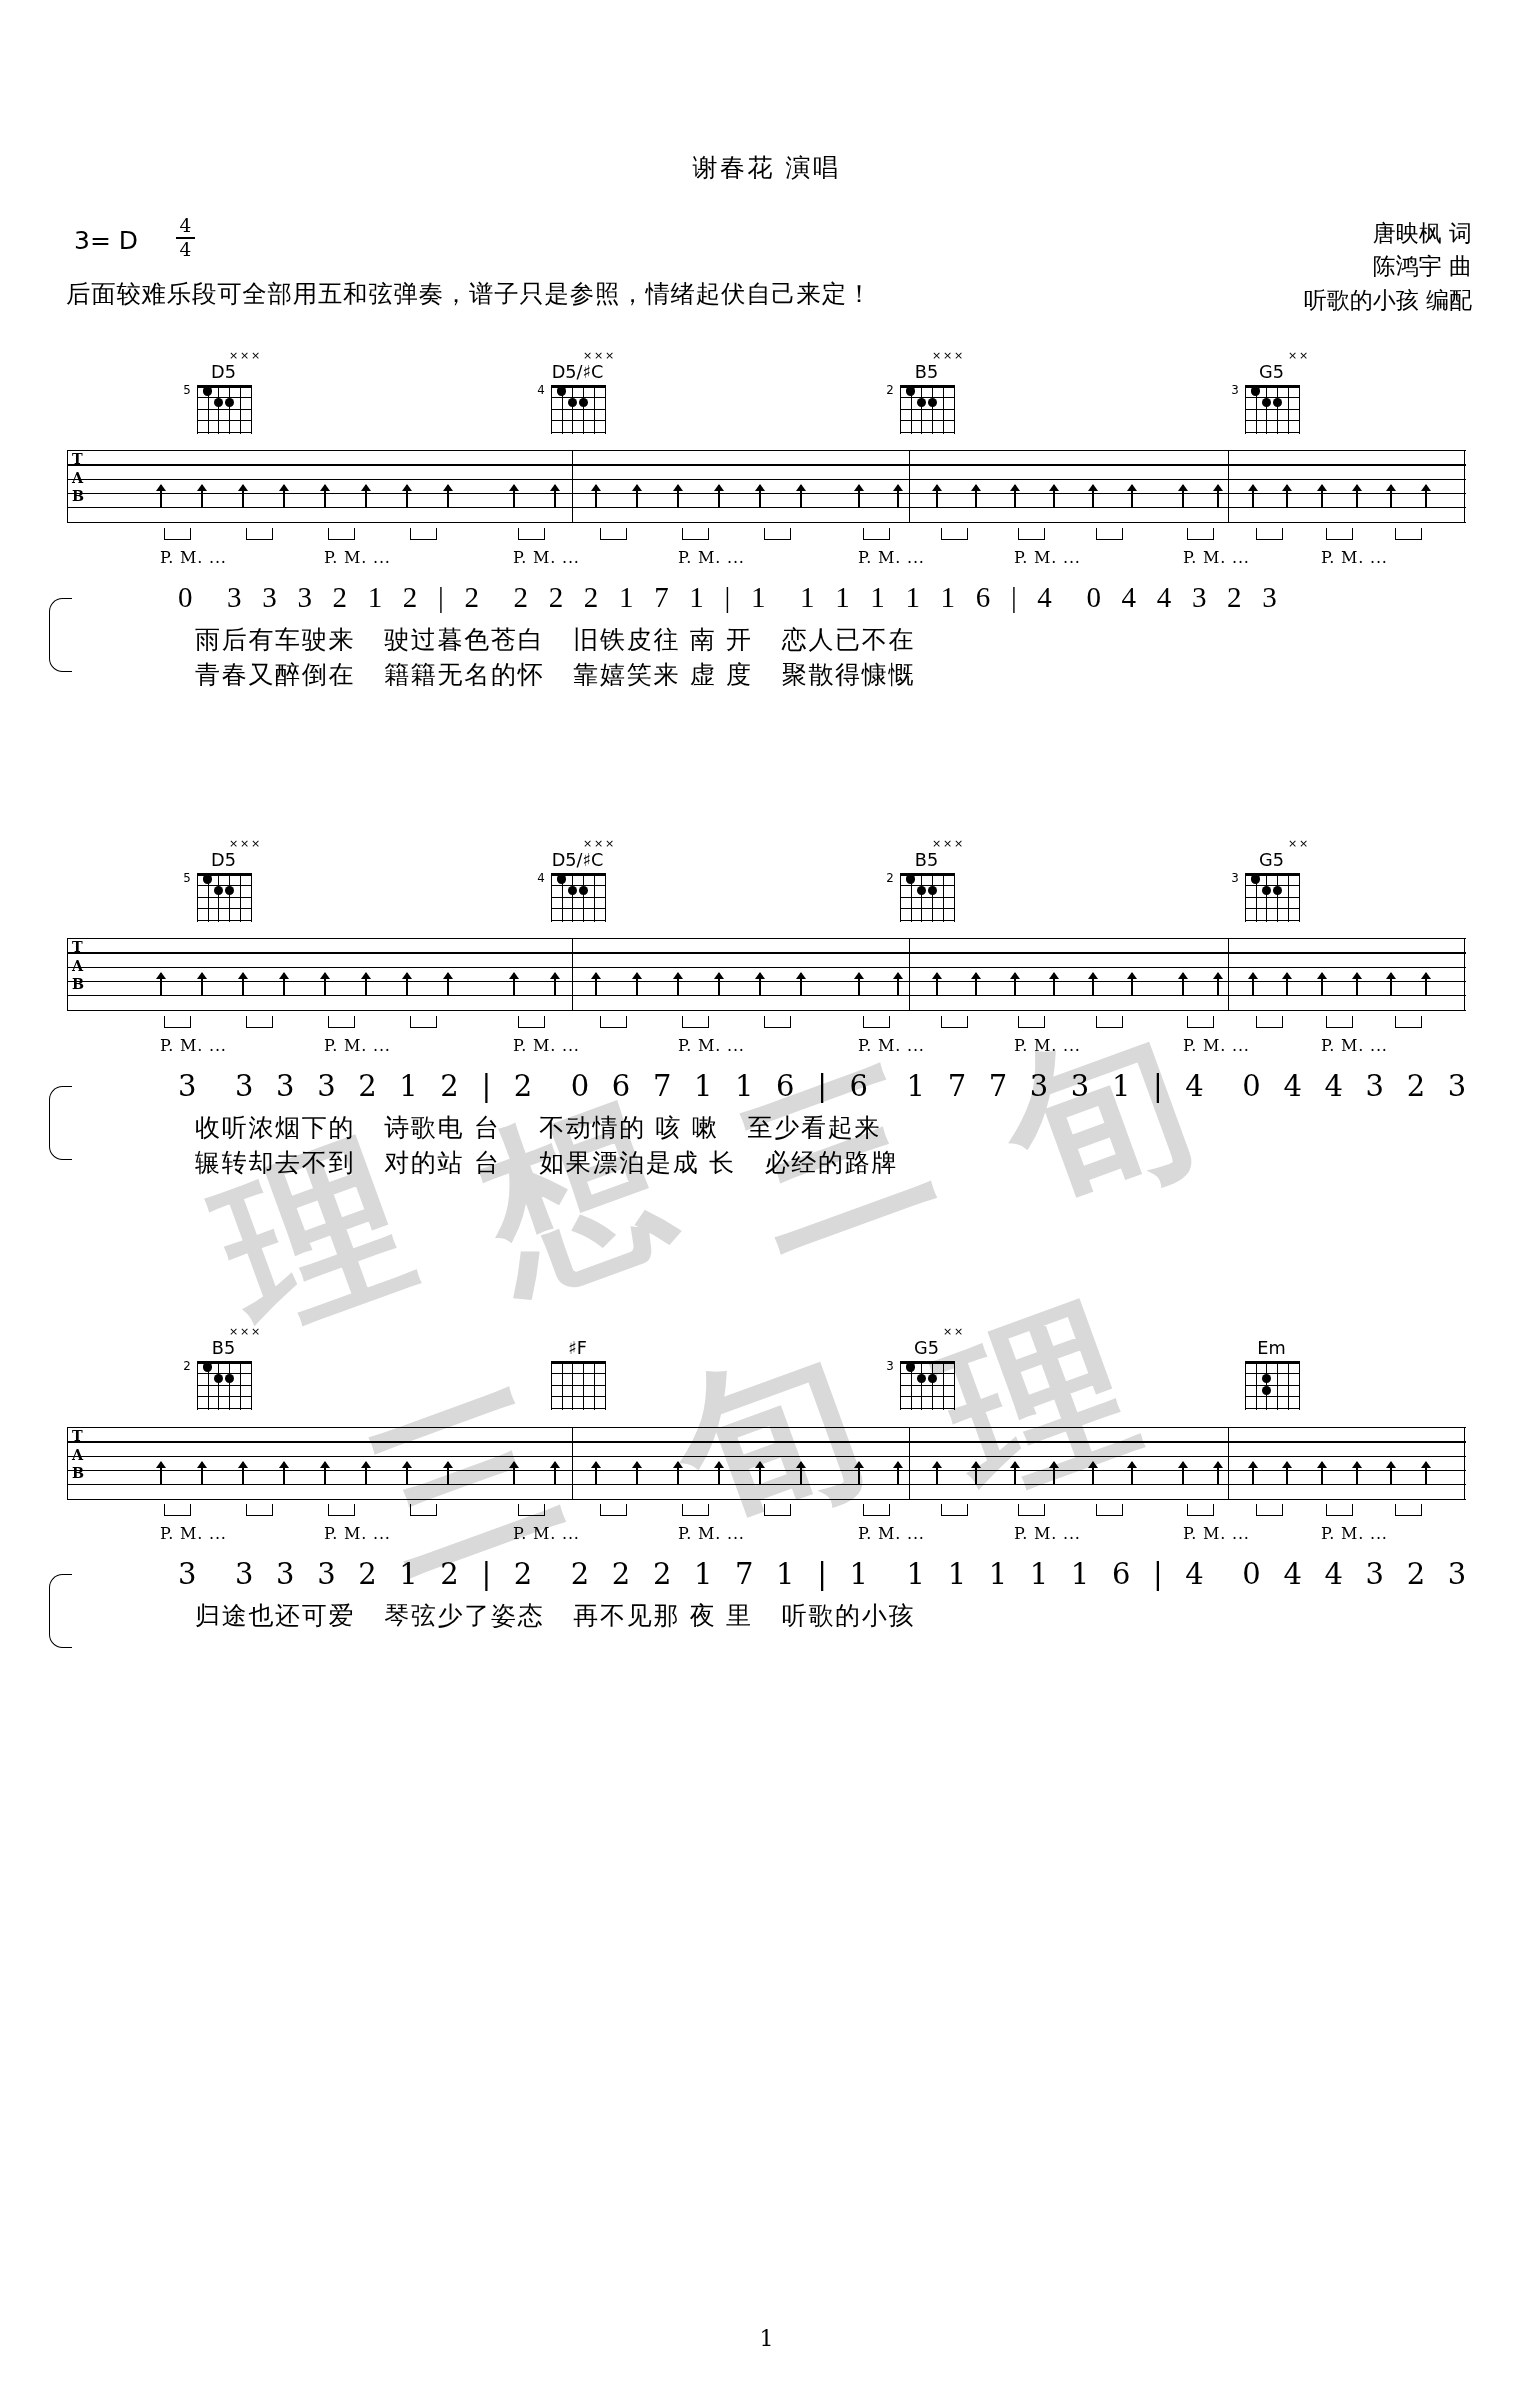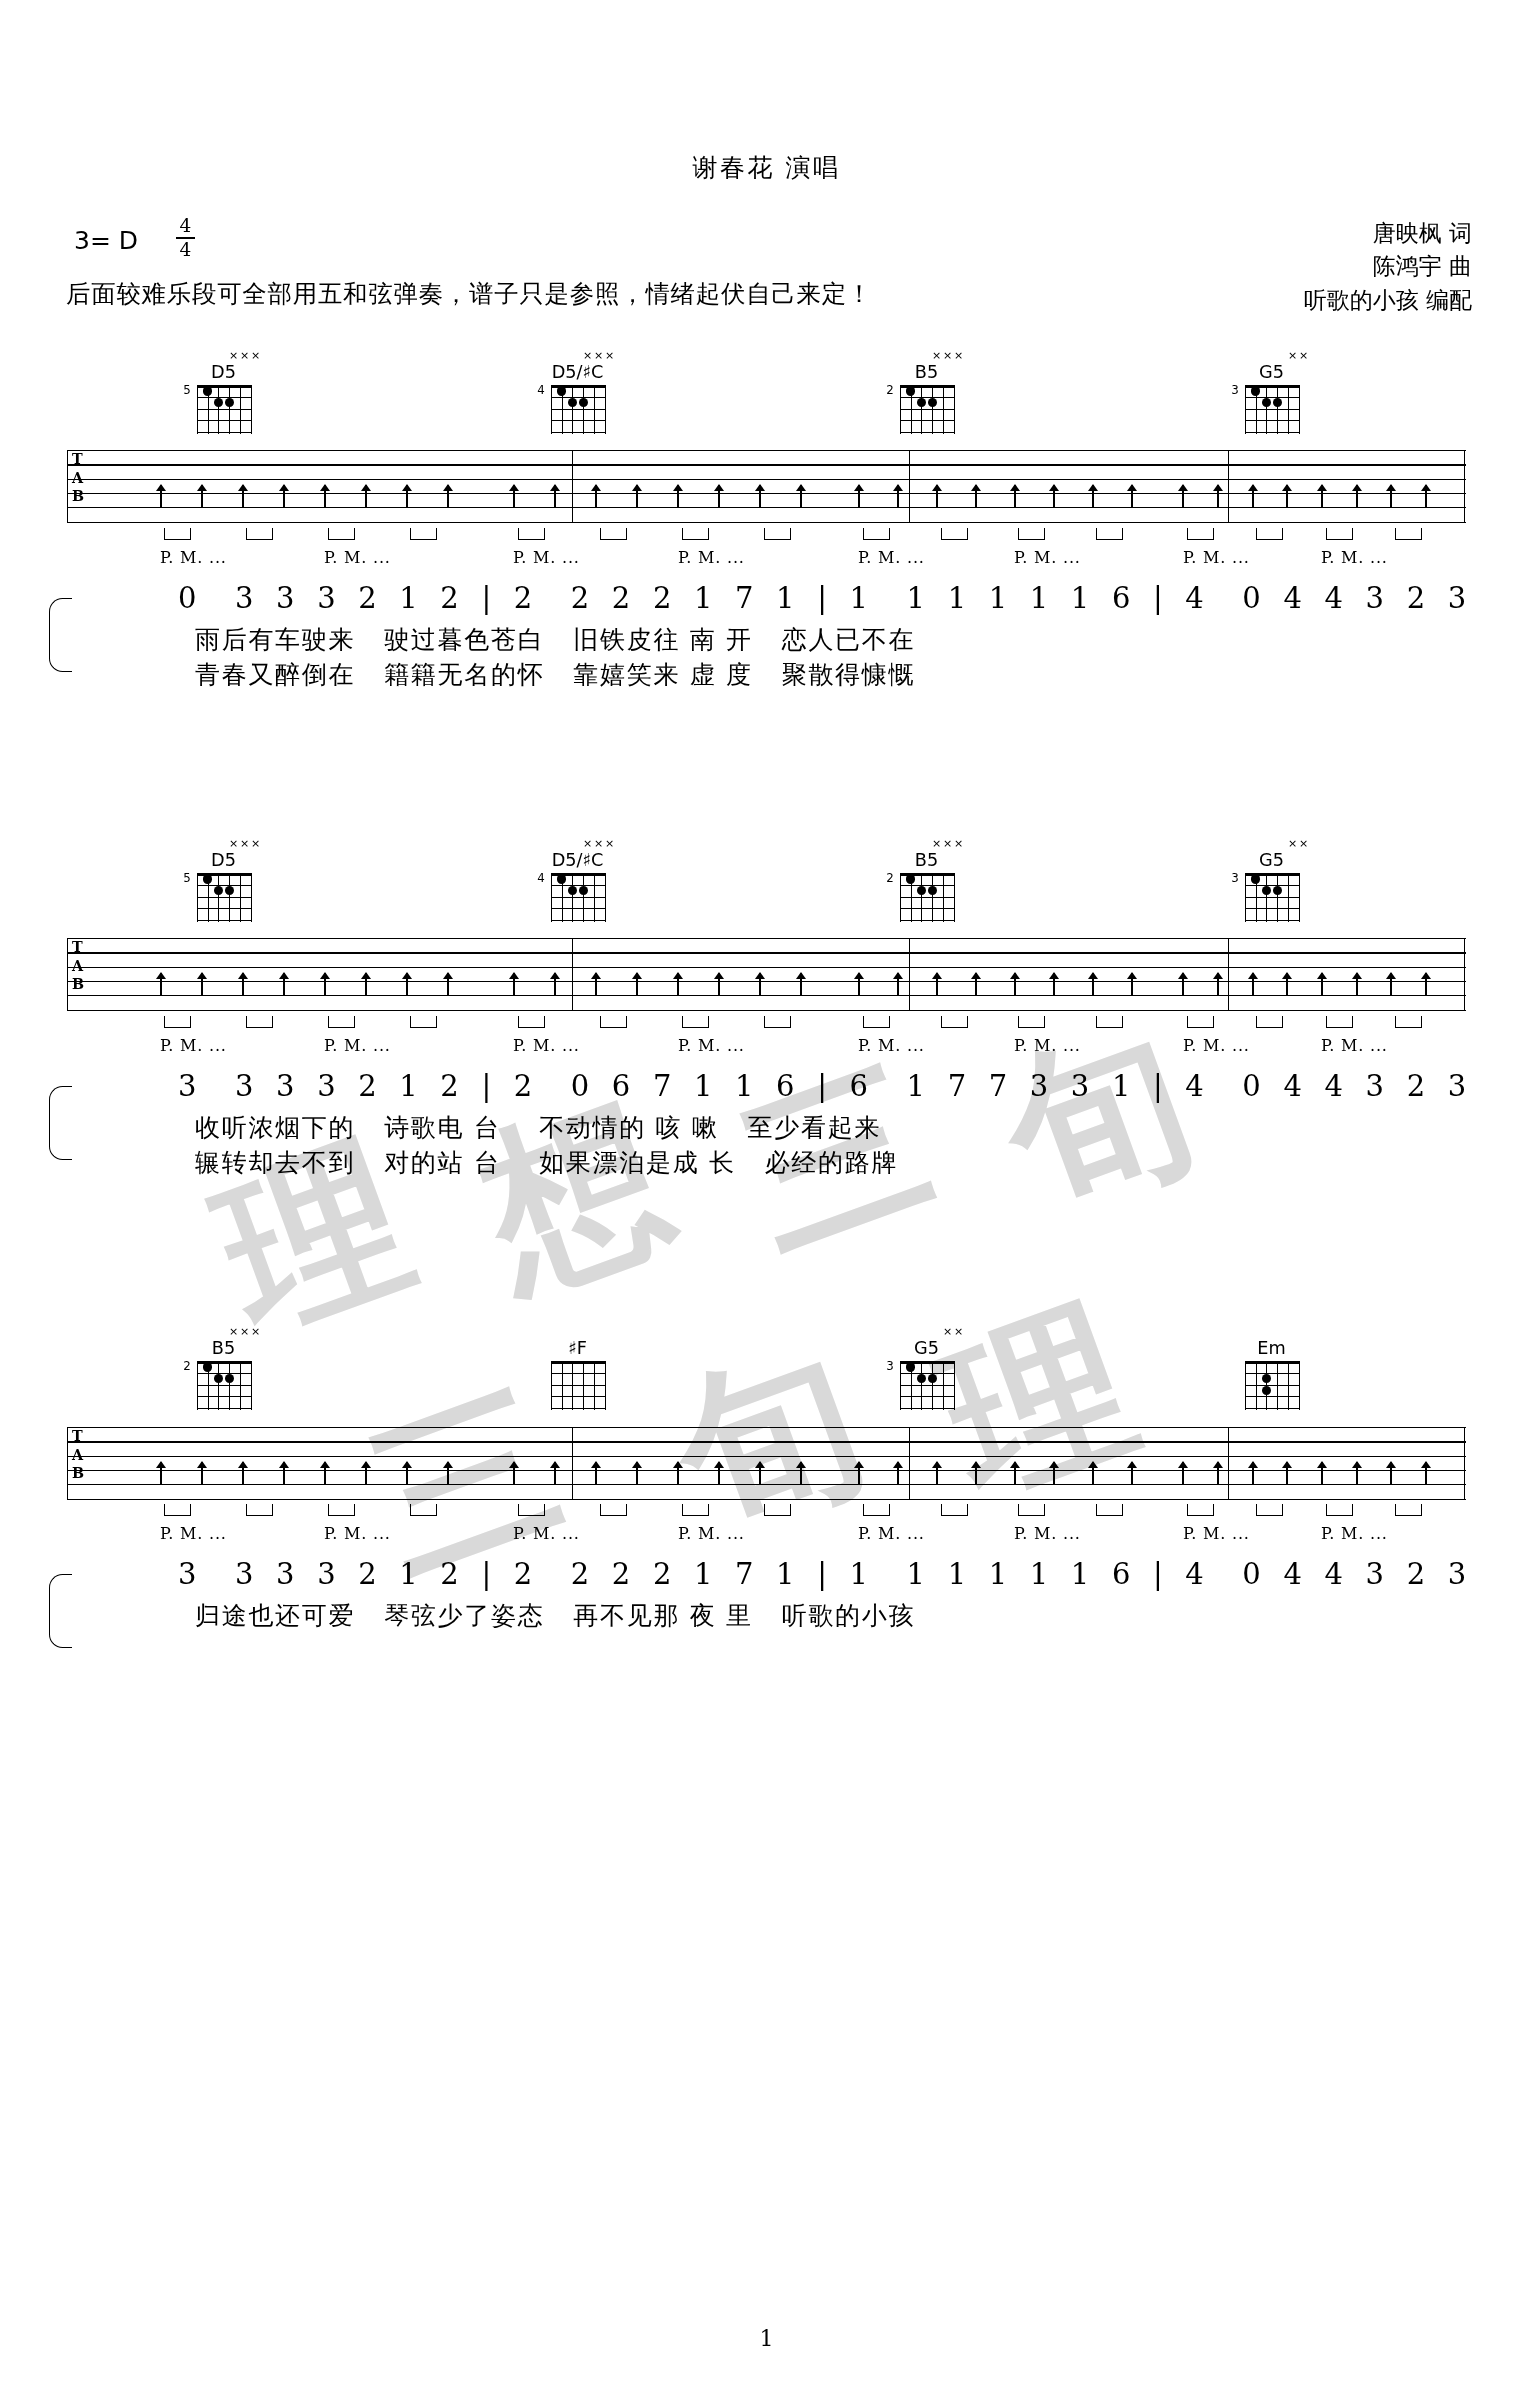--- a/index.html
+++ b/index.html
@@ -240,21 +240,21 @@
     <div class="pmbrk" style="left:1018px;top:528px;"></div>
     <div class="pmbrk" style="left:1096px;top:528px;"></div>
     <div class="pmlabel" style="left:1014px;top:548px;">P. M. ...</div>
     <div class="pmbrk" style="left:1187px;top:528px;"></div>
     <div class="pmbrk" style="left:1256px;top:528px;"></div>
     <div class="pmlabel" style="left:1183px;top:548px;">P. M. ...</div>
     <div class="pmbrk" style="left:1326px;top:528px;"></div>
     <div class="pmbrk" style="left:1395px;top:528px;"></div>
     <div class="pmlabel" style="left:1321px;top:548px;">P. M. ...</div>
     <div class="brace" style="top:598px;height:72px;"></div>
-    <div class="numrow" style="left:178px;top:581px;letter-spacing:6.7px;">0  3 3 3 2 1 2 | 2  2 2 2 1 7 1 | 1  1 1 1 1 1 6 | 4  0 4 4 3 2 3</div>
+    <div class="numrow" style="left:178px;top:581px;letter-spacing:6.7px;font-family:Liberation Serif, serif;">0  3 3 3 2 1 2 | 2  2 2 2 1 7 1 | 1  1 1 1 1 1 6 | 4  0 4 4 3 2 3</div>
     <div class="lyric" style="left:195px;top:623px;letter-spacing:1.7px;">雨后有车驶来   驶过暮色苍白   旧铁皮往 南 开   恋人已不在</div>
     <div class="lyric" style="left:195px;top:658px;letter-spacing:1.7px;">青春又醉倒在   籍籍无名的怀   靠嬉笑来 虚 度   聚散得慷慨</div>
     <div class="chord" style="left:185px;top:850px;">
       <div class="cname">D5</div>
       <div class="xm" style="left:44px;top:-13.5px;">×</div>
       <div class="xm" style="left:55px;top:-13.5px;">×</div>
       <div class="xm" style="left:66px;top:-13.5px;">×</div>
       <div class="grid">
         <div class="h nut" style="top:0px;"></div>
         <div class="h" style="top:11.8px;"></div>

